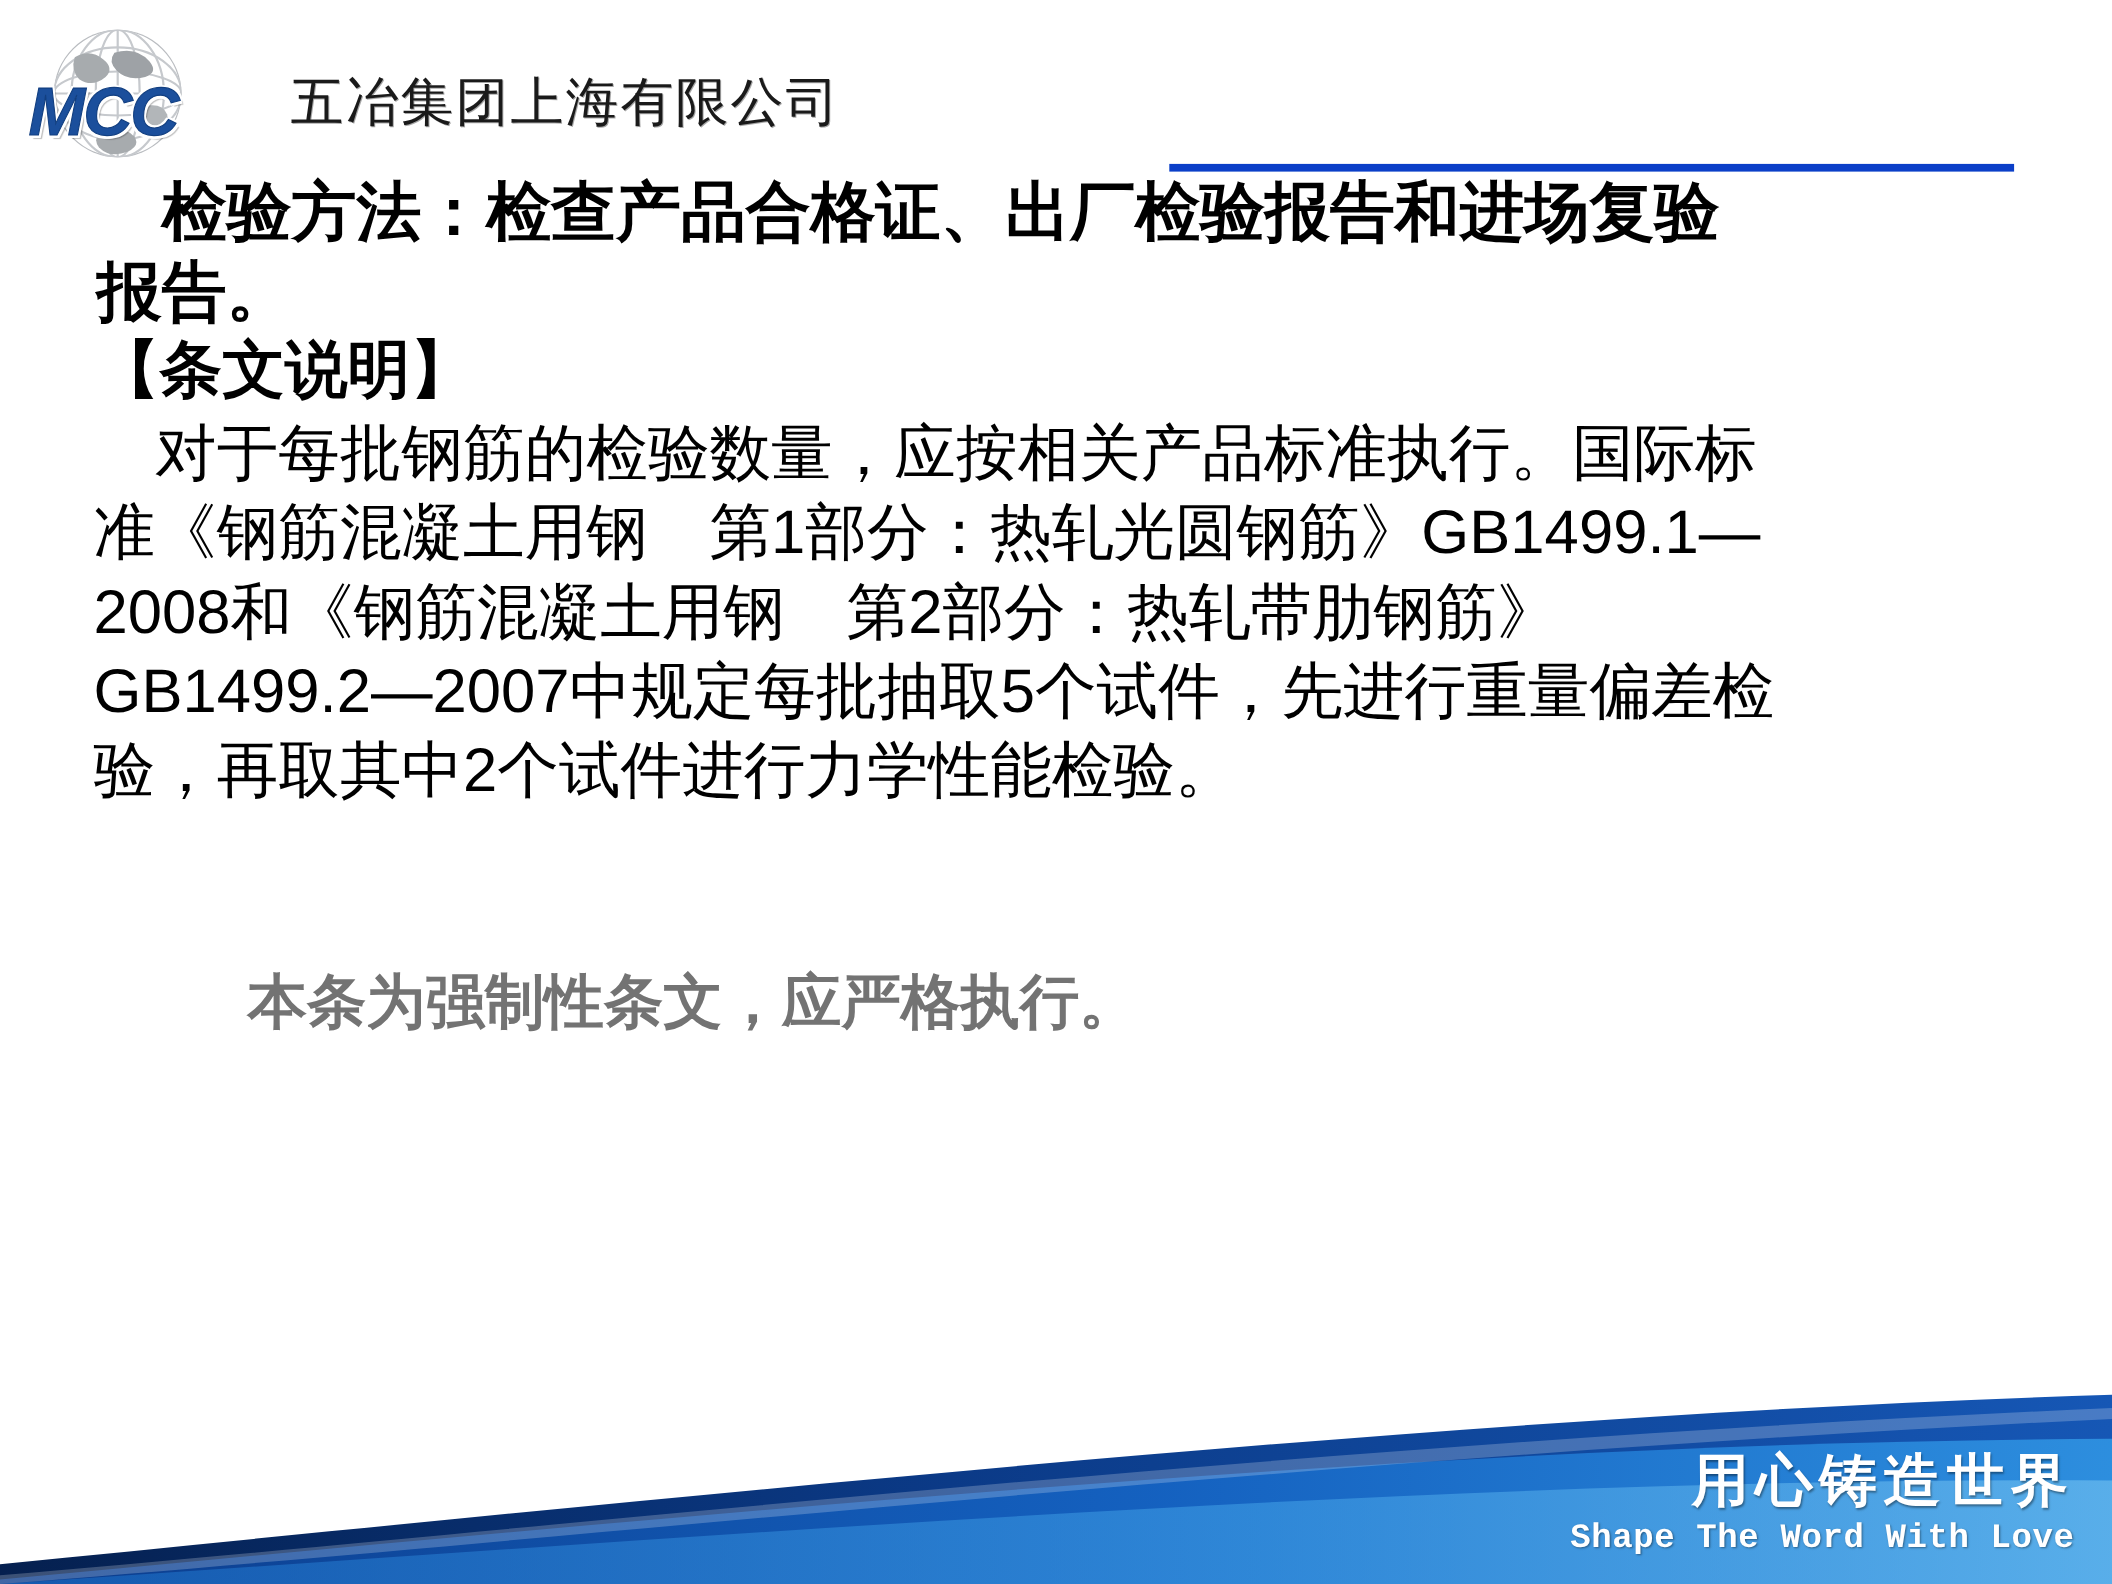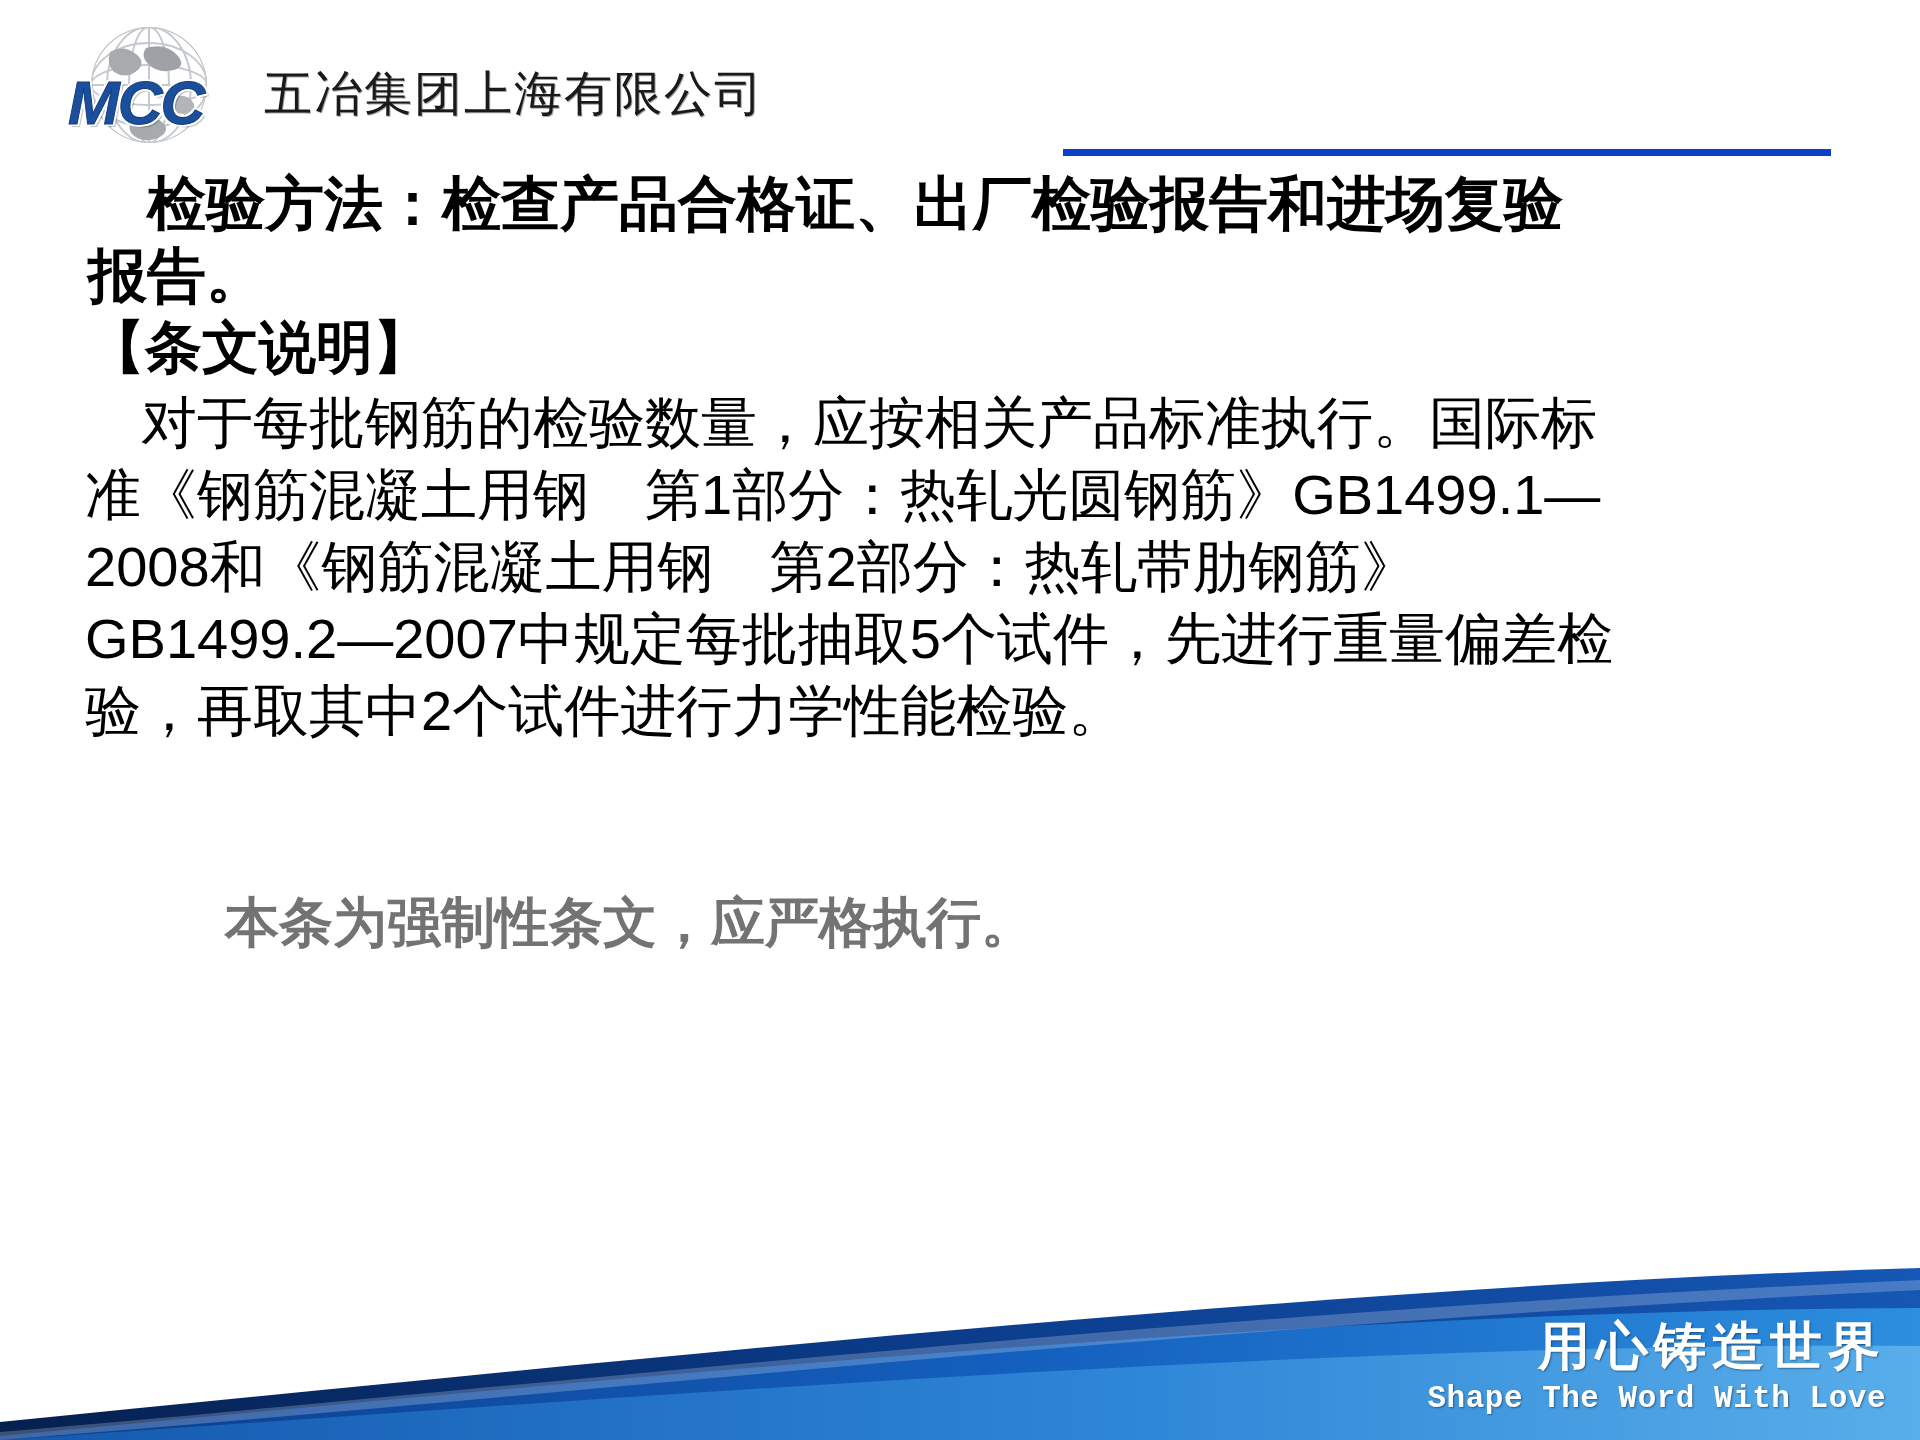--- a/index.html
+++ b/index.html
@@ -26,21 +26,20 @@
     width: 1920px;
     height: 165px;
   }
 
   .logo-block {
     position: absolute;
     left: 18px;
     top: 22px;
     width: 230px;
     height: 125px;
-    margin-left: 42px;
   }
 
   .globe {
     position: absolute;
     left: 28px;
     top: 2px;
     width: 122px;
     height: 122px;
   }
 
@@ -86,21 +85,21 @@
     top: 149px;
     width: 768px;
     height: 7px;
     background: #0b3fc8;
   }
 
   
   .body-area {
     position: absolute;
     left: 0;
-    top: 165px;
+    top: 154px;
     width: 1920px;
     height: 1085px;
   }
 
   .para {
     font-family: "Liberation Sans", sans-serif;
     color: #000000;
     white-space: pre-wrap;
   }
 

